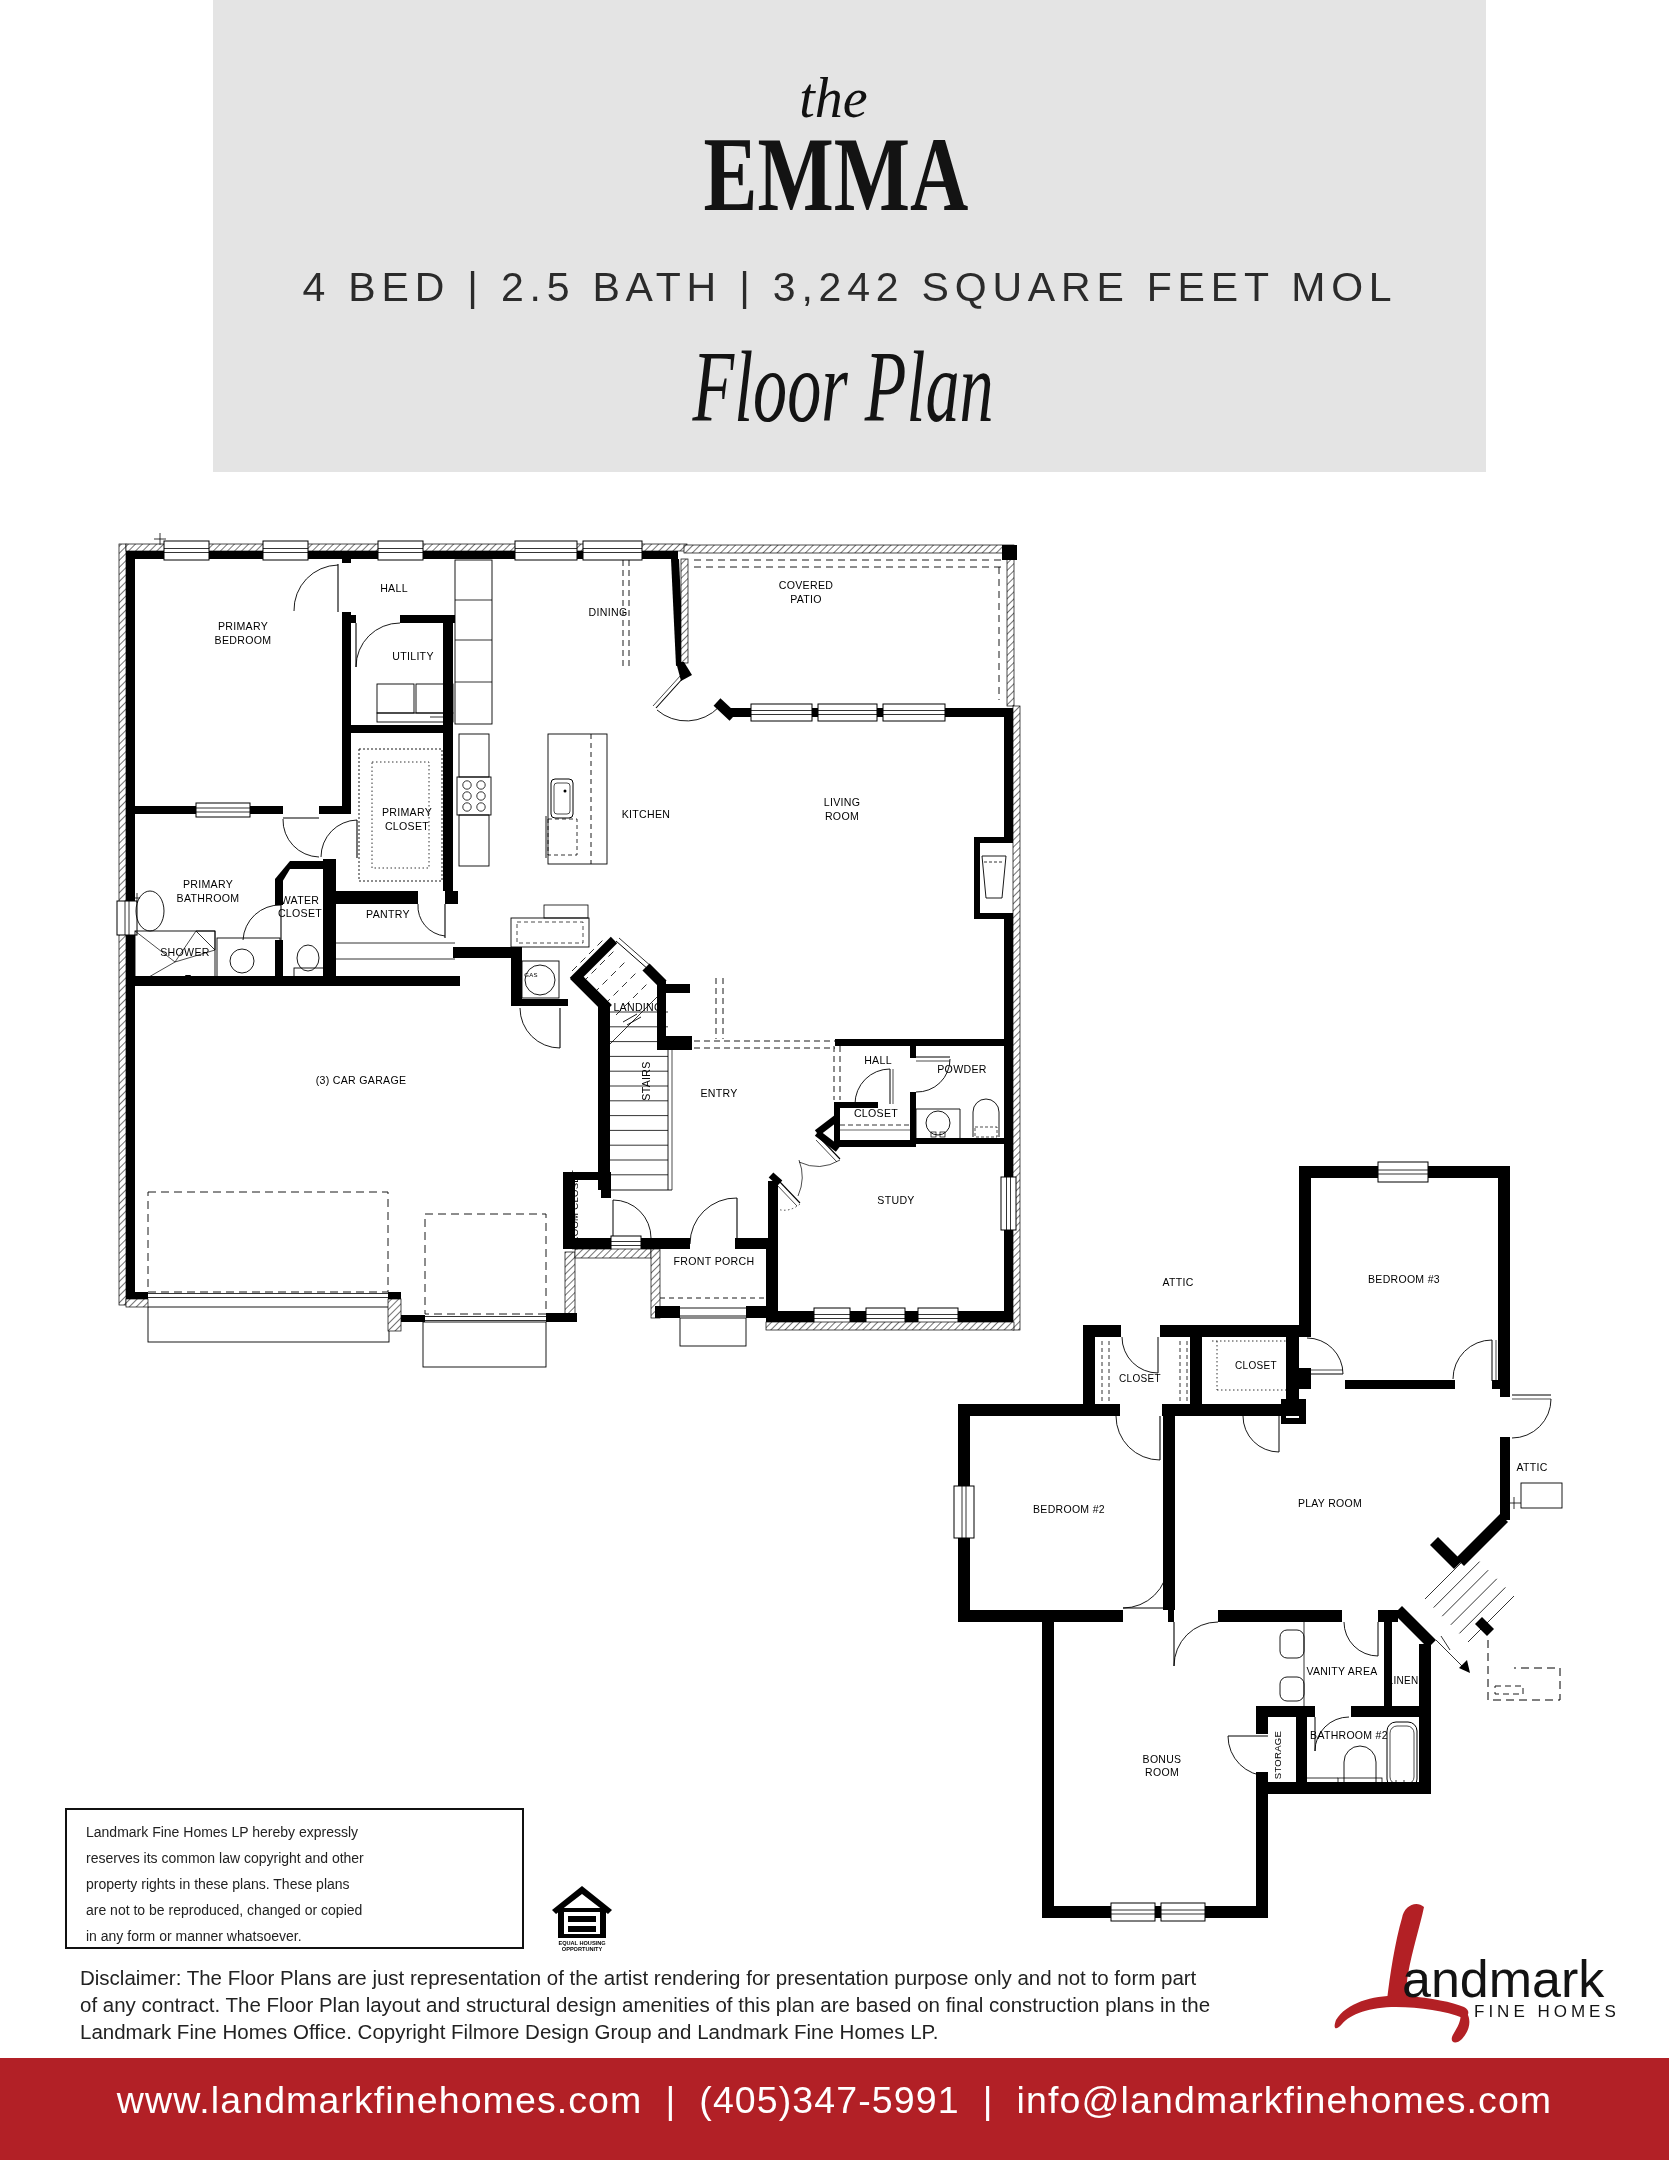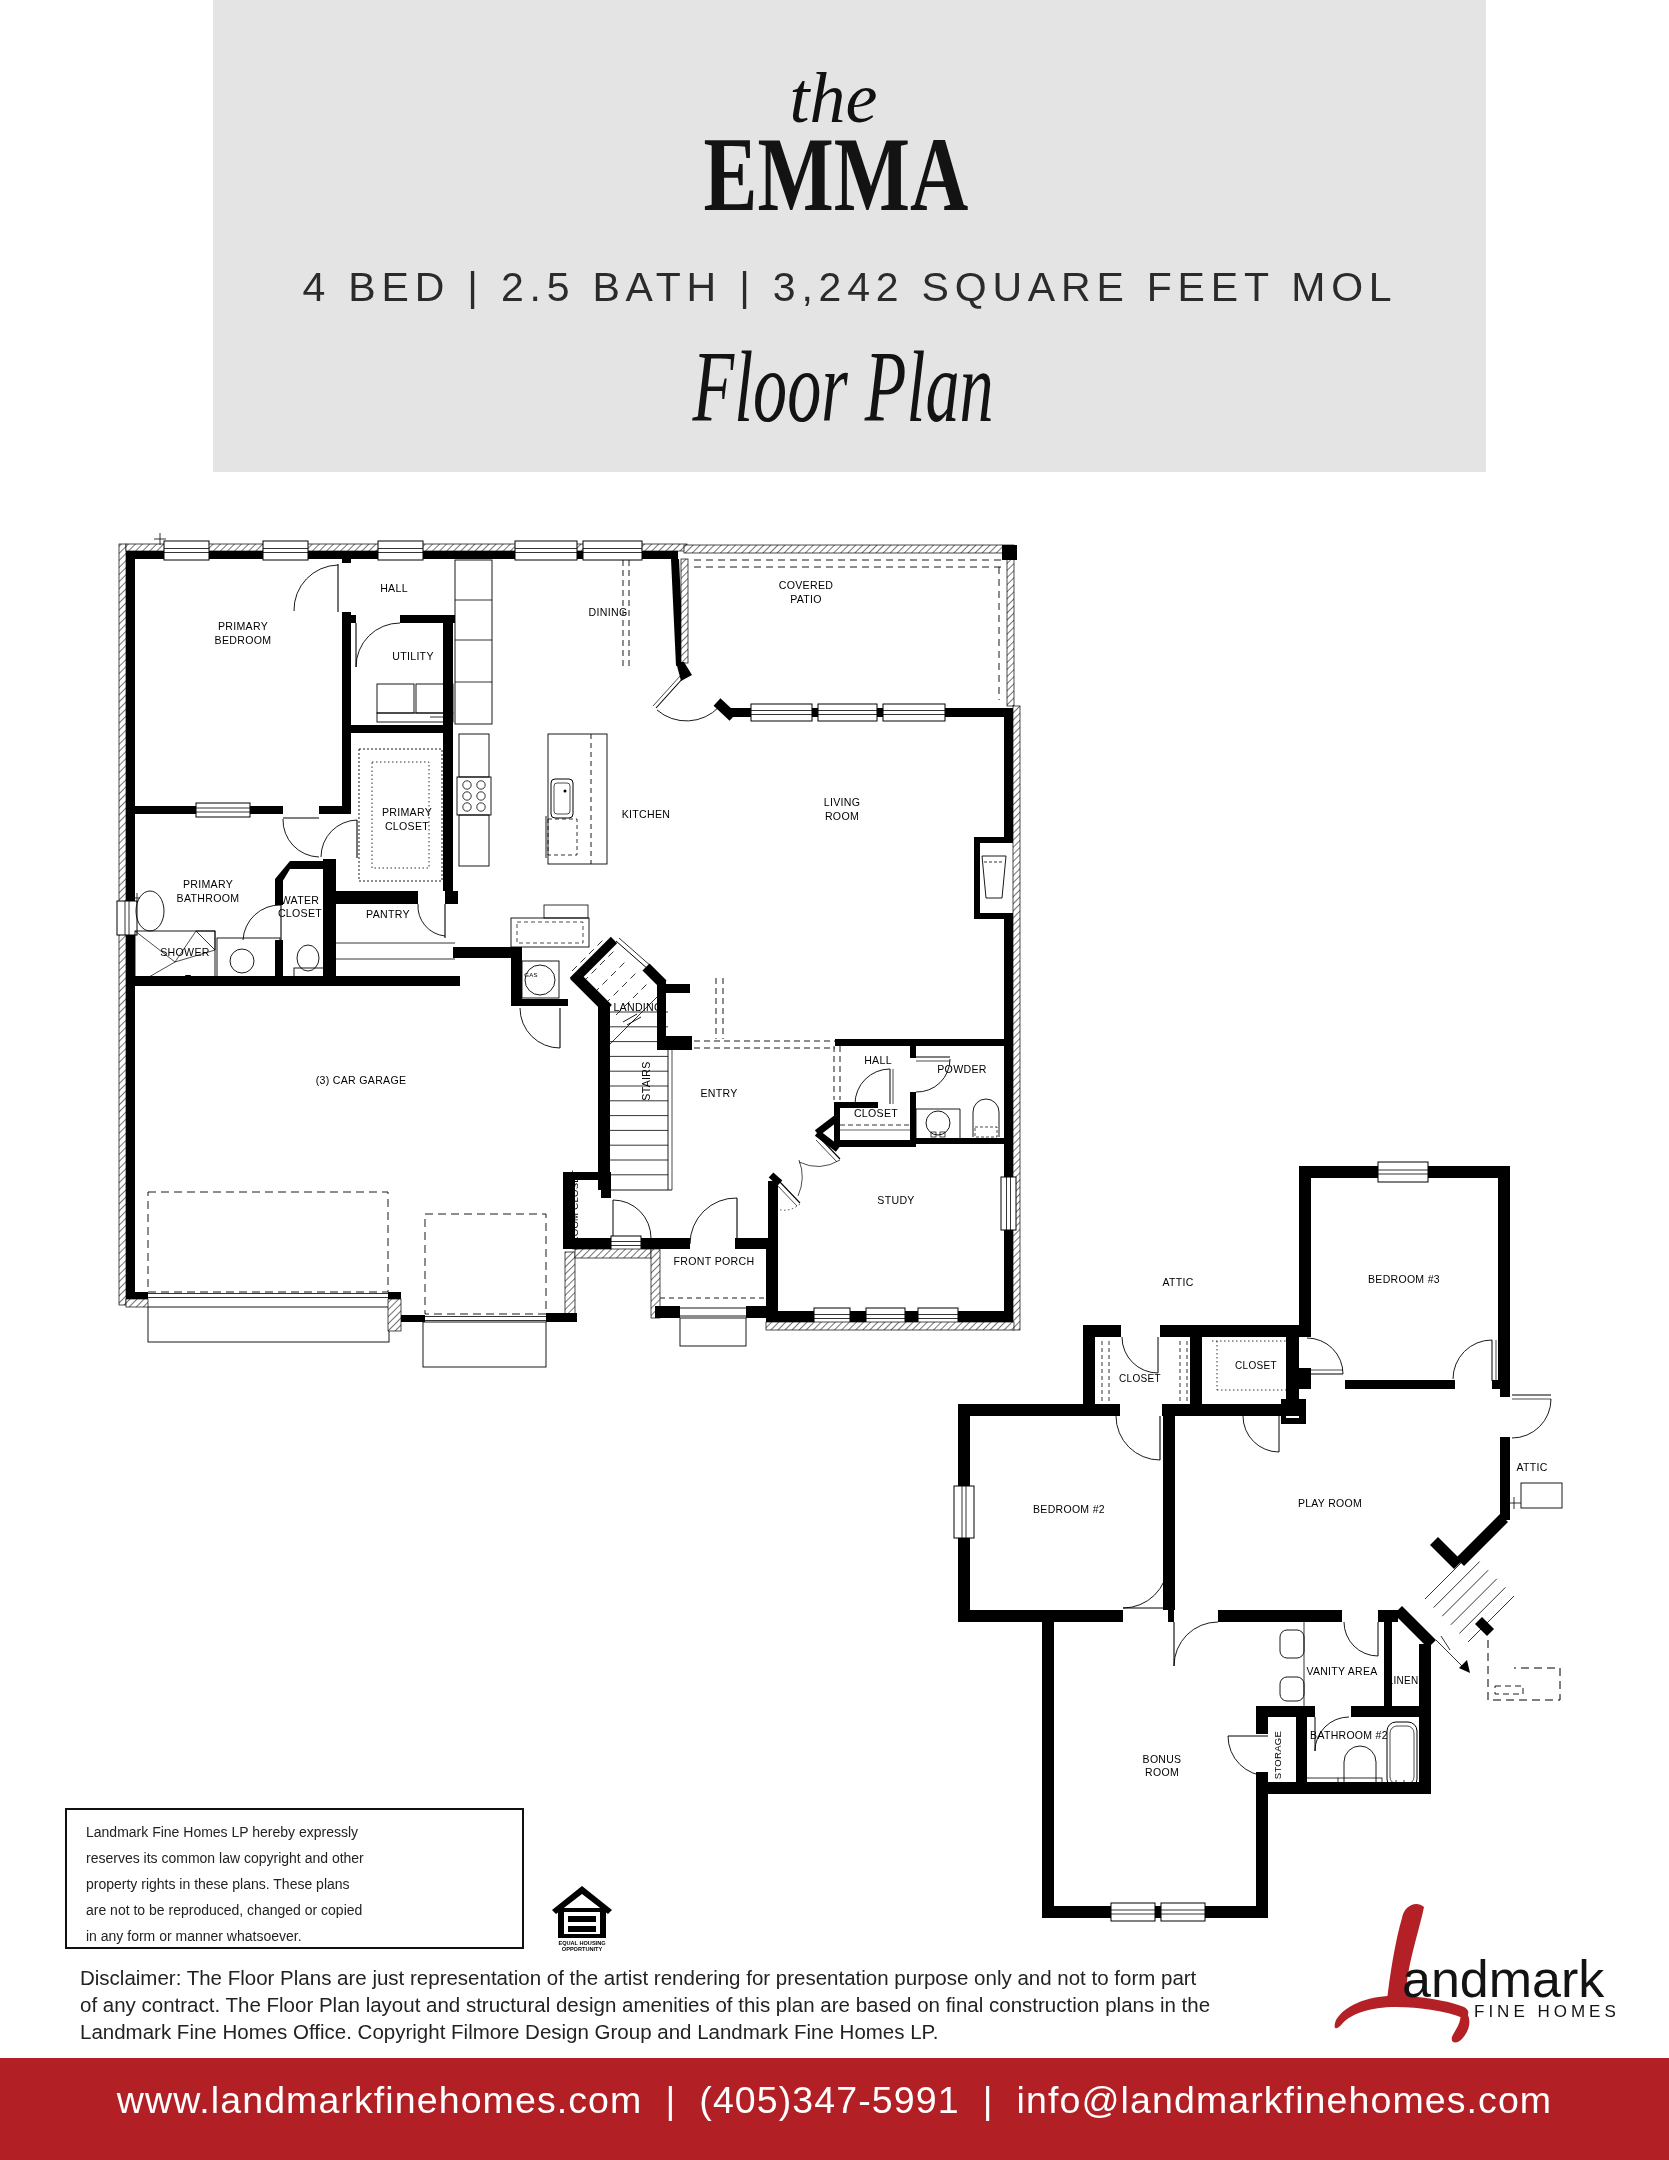--- a/index.html
+++ b/index.html
@@ -1,20 +1,20 @@
 <!DOCTYPE html>
 <html><head><meta charset="utf-8"><style>
 html,body{margin:0;padding:0;}
 body{width:1669px;height:2160px;position:relative;background:#fff;font-family:"Liberation Sans",sans-serif;overflow:hidden;}
 .abs{position:absolute;}
 </style></head><body>
 
 <div class="abs" style="left:213px;top:0;width:1273px;height:472px;background:#e4e4e4;"></div>
 
-<div class="abs" style="left:0px;top:63px;width:1667px;text-align:center;font-family:'Liberation Serif',serif;font-style:italic;font-size:72px;line-height:70px;color:#111;">the</div>
+<div class="abs" style="left:0px;top:63px;width:1667px;text-align:center;font-family:'Liberation Serif',serif;font-style:italic;font-size:56px;line-height:70px;color:#111;">the</div>
 
 <div class="abs" style="left:0;top:133px;width:1672px;text-align:center;"><span style="display:inline-block;font-family:'Liberation Serif',serif;font-weight:bold;font-size:105px;line-height:84px;color:#131313;transform:scaleX(0.77);transform-origin:center;">EMMA</span></div>
 
 <div class="abs" style="left:0;top:266px;width:1700px;text-align:center;font-size:41px;line-height:42px;letter-spacing:5.8px;color:#2b2b2b;">4 BED | 2.5 BATH | 3,242 SQUARE FEET MOL</div>
 
 <div class="abs" style="left:0;top:344px;width:1686px;text-align:center;"><span style="display:inline-block;font-family:'Liberation Serif',serif;font-style:italic;font-size:101px;line-height:86px;color:#131313;transform:scaleX(0.675);transform-origin:center;">Floor Plan</span></div>
 <svg class="abs" style="left:0;top:0;" width="1669" height="2160" viewBox="0 0 1669 2160" font-family="Liberation Sans, sans-serif" fill="#000">
 <defs>
       <pattern id="hp" patternUnits="userSpaceOnUse" width="5" height="5" patternTransform="rotate(45)">
         <rect width="5" height="5" fill="#fff"></rect>

